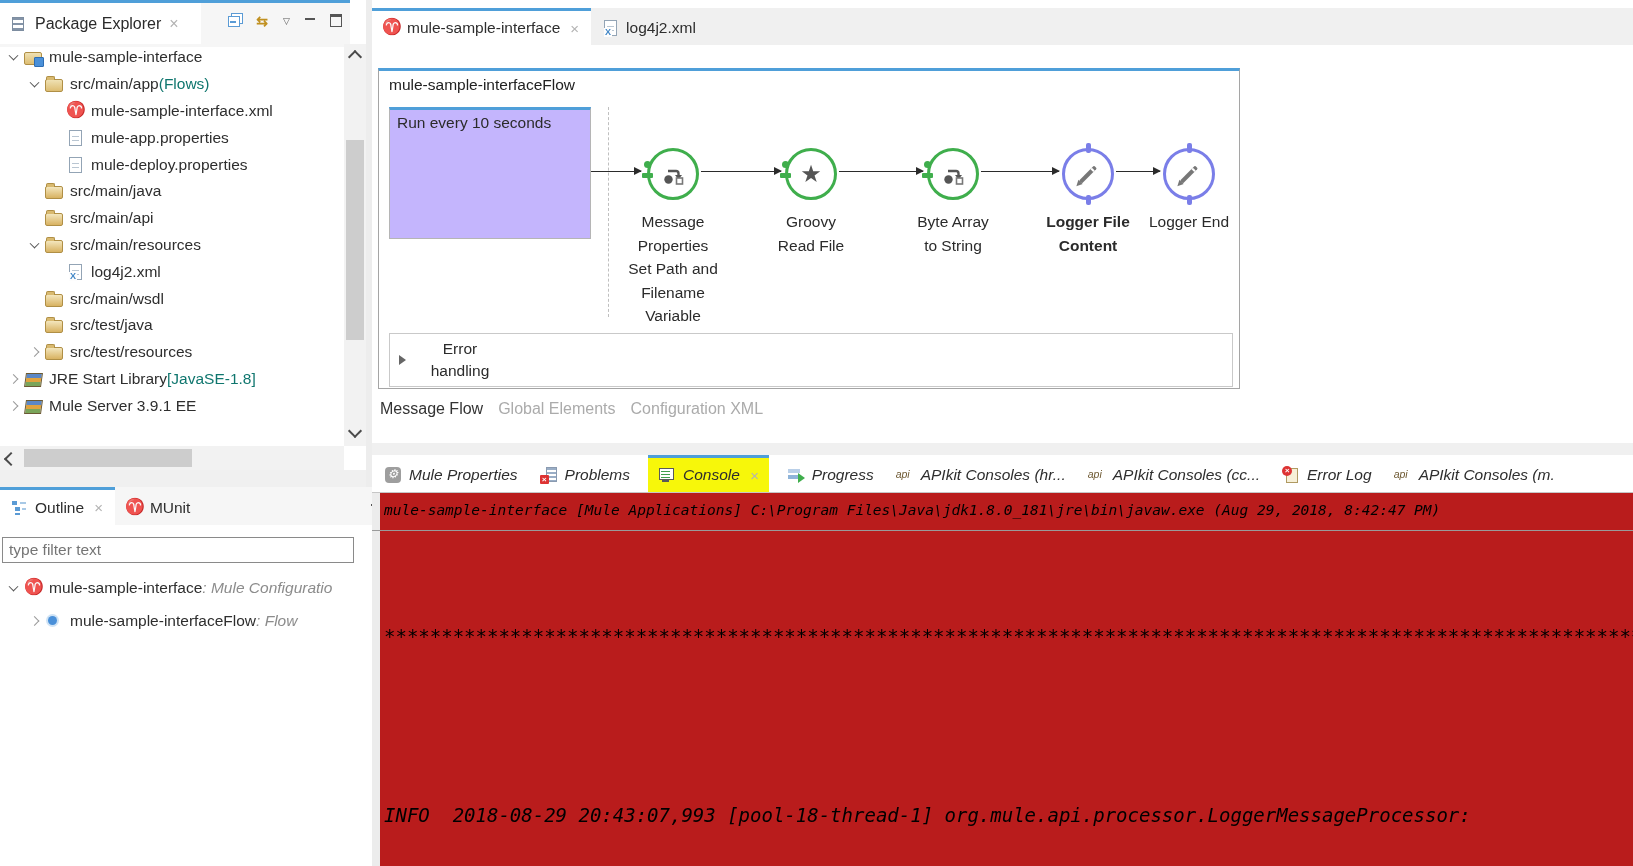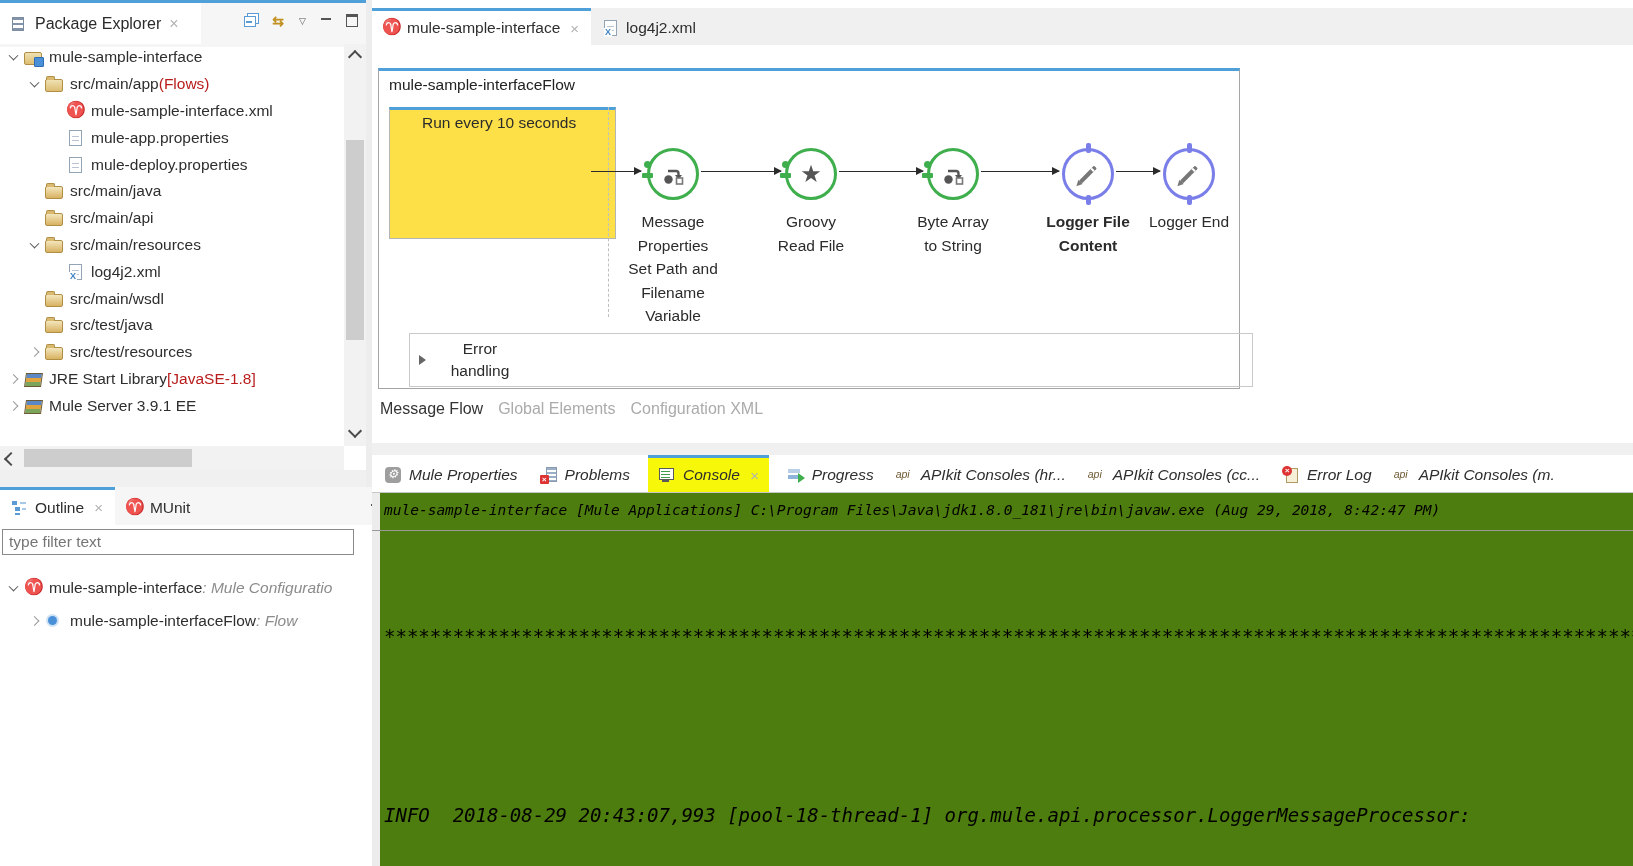--- a/index.html
+++ b/index.html
@@ -68,69 +68,69 @@
   .exp[data-exp="right"]::before{transform:translateY(-50%) rotate(-45deg);border-color:#9a9a9a;}
   .exp[data-exp="none"]::before{display:none;}
   .chev{display:inline-block;width:8px;height:8px;border-right:2px solid #4a4a4a;border-bottom:2px solid #4a4a4a;}
   .chev.up{transform:rotate(-135deg);}
   .chev.down{transform:rotate(45deg);}
   .chev.left{transform:rotate(135deg);}
   .chev.right{transform:rotate(-45deg);}
 
   
   .pe{left:0;top:0;width:366px;height:470px;background:#fff;}
-  .pe-tabbar{left:0;top:0;right:0;height:44px;border-top:3px solid #4f9fd9;background:#f6f6f6;}
+  .pe-tabbar{left:0;top:0;right:16px;height:44px;border-top:3px solid #4f9fd9;background:#f6f6f6;}
   .pe-tab{left:0;top:0;height:41px;width:192px;background:#fff;display:flex;align-items:center;gap:8px;padding-left:9px;font-size:16px;}
   .pe-tools{right:8px;top:11px;display:flex;gap:15px;align-items:center;}
   .tool-collapse{width:13px;height:12px;position:relative;}
   .tool-collapse::before{content:"";position:absolute;left:0;bottom:0;width:10px;height:9px;background:#fff;border:1px solid #5b9bd5;
     box-shadow:3px -3px 0 -1px #fff,3px -3px 0 0 #5b9bd5;}
   .tool-collapse::after{content:"";position:absolute;left:2px;bottom:4px;width:6px;height:2px;background:#5b9bd5;}
   .tool-link{font-size:14px;font-weight:bold;color:#c09020;line-height:12px;}
   .tool-menu{font-size:9px;color:#555;}
   .wc-min{width:10px;height:10px;position:relative;}
   .wc-min::after{content:"";position:absolute;left:0;right:0;top:2px;height:2.5px;background:#555;}
   .wc-max{width:10px;height:9px;border:1.5px solid #555;border-top-width:3px;}
 
   .pe-tree{left:0;top:44px;width:344px;height:402px;overflow:hidden;}
   .trow{display:flex;align-items:center;height:26.8px;font-size:15.5px;color:#2e2e2e;white-space:nowrap;}
   .trow[data-lvl="0"]{padding-left:6px;}
   .trow[data-lvl="1"]{padding-left:27px;}
   .trow[data-lvl="2"]{padding-left:48px;}
   .trow .ico{margin-right:7px;}
-  .tdeco{color:#b91c1c;}
+  .tdeco{color:#0f766e;}
   .vscroll{right:0;top:44px;width:22px;height:402px;background:#f2f2f2;}
   .vthumb{position:absolute;left:2px;right:2px;top:96px;height:200px;background:#cdcdcd;}
   .vscroll .chev{position:absolute;left:6px;}
   .hscroll{left:0;top:446px;width:344px;height:24px;background:#f2f2f2;}
   .hthumb{position:absolute;left:24px;width:168px;top:3px;bottom:3px;background:#cdcdcd;}
   .hscroll .chev{position:absolute;top:8px;}
   .sash-h{left:0;top:470px;width:366px;height:17px;background:#f0f0f0;}
   .sash-v{left:366px;top:0;width:6px;height:866px;background:#ededed;}
 
   
   .outline{left:0;top:487px;width:414px;height:379px;background:#fff;}
   .ol-tabbar{left:0;top:0;right:0;height:38px;background:#f6f6f6;display:flex;}
   .ol-tools{right:8px;top:13px;display:flex;gap:13px;align-items:center;}
-  .ol-filter{left:2px;top:42px;width:352px;height:26px;}
+  .ol-filter{left:2px;top:50px;width:352px;height:26px;}
   .ol-filter input{width:100%;height:100%;border:1px solid #8a8a8a;font-family:"Liberation Sans",sans-serif;
     font-size:15.5px;color:#555;padding:0 6px;box-sizing:border-box;outline:none;}
   .ol-tree{left:0;top:84px;right:0;bottom:0;overflow:hidden;}
   .ol-tree .trow{height:33px;}
   .ol-tree .tdeco{color:#8c8c8c;font-style:italic;}
 
   
   .right{left:372px;top:0;width:1261px;height:866px;background:#fff;}
   .ed-tabbar{left:0;top:8px;right:0;height:37px;background:#f0f0f0;border-bottom:1px solid #dcdcdc;display:flex;}
   .ed-canvas{left:0;top:45px;right:0;height:398px;background:#fff;}
 
   
   .flow-box{left:6px;top:23px;width:860px;height:317px;border:1px solid #a5a5a5;border-top:3px solid #4f9fd9;background:#fff;}
   .fl-title{left:10px;top:5px;font-size:15.5px;color:#222;}
-  .scope{left:10px;top:36px;width:200px;height:128px;border:1px solid #b5b5b5;border-top:3px solid #4f9fd9;background:#fde047;padding-left:25px;}
+  .scope{left:10px;top:36px;width:200px;height:128px;border:1px solid #b5b5b5;border-top:3px solid #4f9fd9;background:#c4b5fd;}
   .scope-label{padding:4px 0 0 7px;font-size:15.5px;}
   .scope-node{position:absolute;left:0;right:0;top:27px;display:flex;flex-direction:column;align-items:center;}
   .scope-dash{left:229px;top:36px;height:210px;border-left:1px dashed #bfbfbf;}
   .ncirc{width:46px;height:46px;border:3px solid #3fae4c;border-radius:50%;display:flex;align-items:center;justify-content:center;position:relative;background:#fff;}
   [data-kind="logger"] .ncirc{border-color:#7a7ee8;}
   [data-kind="logger"] .ncirc::before,[data-kind="logger"] .ncirc::after{content:"";position:absolute;left:50%;margin-left:-2.5px;width:5px;height:10px;background:#7a7ee8;border-radius:2px;}
   [data-kind="logger"] .ncirc::before{top:-8px;}
   [data-kind="logger"] .ncirc::after{bottom:-8px;}
   .nub-dot,.nub-dash{position:absolute;display:none;background:#3fae4c;}
   [data-kind="transform"] .nub-dot,[data-kind="transform"] .nub-dash,
@@ -152,36 +152,36 @@
   .fnodes div.fnode:nth-of-type(4){left:644px;font-weight:bold;}
   .fnodes div.fnode:nth-of-type(5){left:745px;}
   .nlabel{margin-top:10px;font-size:15.5px;line-height:23.5px;text-align:center;white-space:pre-line;color:#2b2b2b;}
   .conn{position:absolute;top:100px;height:0;border-top:1.5px solid #2b2b2b;}
   .conn::after{content:"";position:absolute;right:-1px;top:-5px;border-left:8px solid #2b2b2b;border-top:4.5px solid transparent;border-bottom:4.5px solid transparent;}
   .conn1{left:212px;width:50px;}
   .conn2{left:322px;width:80px;}
   .conn3{left:460px;width:84px;}
   .conn4{left:602px;width:78px;}
   .conn5{left:737px;width:44px;}
-  .ehbox{left:10px;top:262px;width:842px;height:52px;border:1px solid #c9c9c9;display:flex;align-items:center;margin-left:20px;}
+  .ehbox{left:10px;top:262px;width:842px;height:52px;border:1px solid #c9c9c9;display:flex;align-items:center;}
   .ehtri{margin-left:9px;border-left:7px solid #666;border-top:5px solid transparent;border-bottom:5px solid transparent;}
   .ehlabel{margin-left:16px;width:76px;text-align:center;white-space:pre-line;font-size:15.5px;line-height:22px;}
   .view-tabs{left:8px;top:355px;display:flex;gap:15px;font-size:16px;}
   .vtab{color:#ababab;}
   .vtab[data-active="true"]{color:#333;}
 
   
   .console{left:0;top:443px;right:0;bottom:0;font-style:italic;}
   .c-gap{left:0;top:0;right:0;height:12px;background:#f0f0f0;}
   .c-tabs{left:0;top:12px;right:0;height:37px;background:#fff;border-bottom:1px solid #c6c6c6;display:flex;align-items:stretch;padding-left:8px;gap:14px;overflow:hidden;}
   .c-tabs .tab{padding:3px 4px 0 4px;}
   .c-tabs .tab[data-hl="true"]{padding:0 10px;}
   .c-stop{right:34px;top:77px;width:11px;height:11px;background:#ef8680;border:2px solid #d04840;border-radius:2px;}
   .c-chev{right:10px;top:76px;color:#9a9a9a;font-size:16px;font-weight:bold;font-family:"DejaVu Sans",sans-serif;}
-  .c-body{left:0;top:50px;right:0;bottom:0;background:#4d7c0f;font-family:"DejaVu Sans Mono",monospace;}
+  .c-body{left:0;top:50px;right:0;bottom:0;background:#b91c1c;font-family:"DejaVu Sans Mono",monospace;}
   .c-gutter{left:0;top:0;width:8px;bottom:0;background:#ececec;}
   .c-header{left:12px;top:9px;font-size:14.5px;white-space:pre;color:#000;}
   .c-rule{left:0;right:0;top:37px;border-top:1px solid #9a9a9a;}
   .c-lines{left:12px;top:42px;right:0;bottom:0;font-size:19px;line-height:22.4px;white-space:pre;overflow:hidden;color:#000;}
   .cline{min-height:22.4px;}
   .lnk{color:#2e4bd6;text-decoration:underline;}
 </style>
 </head>
 <body>
 

